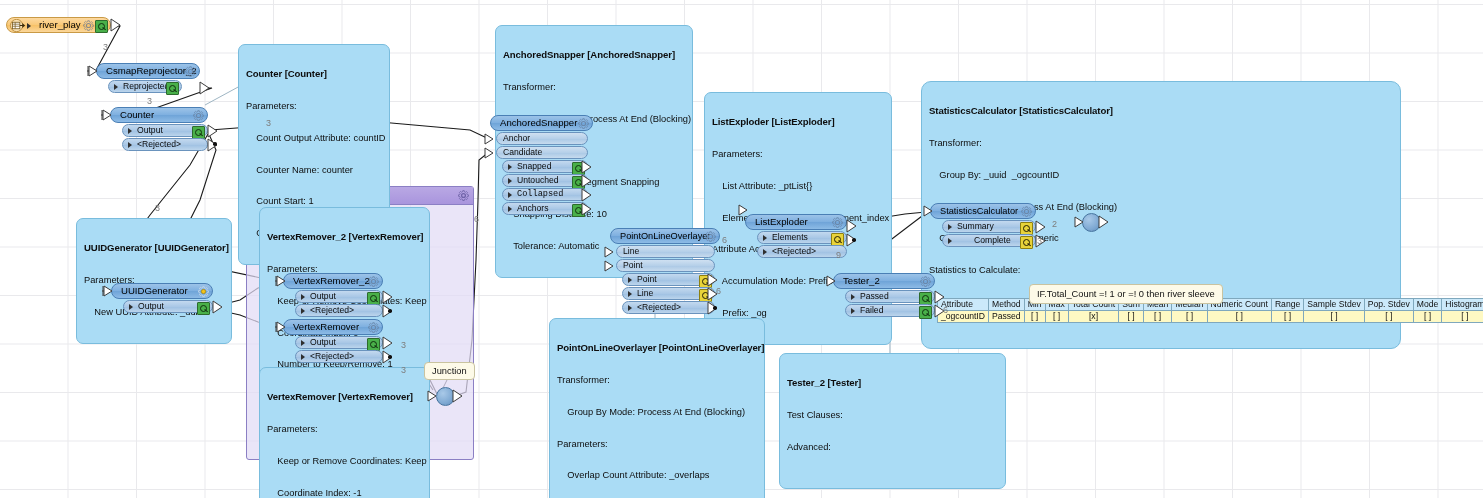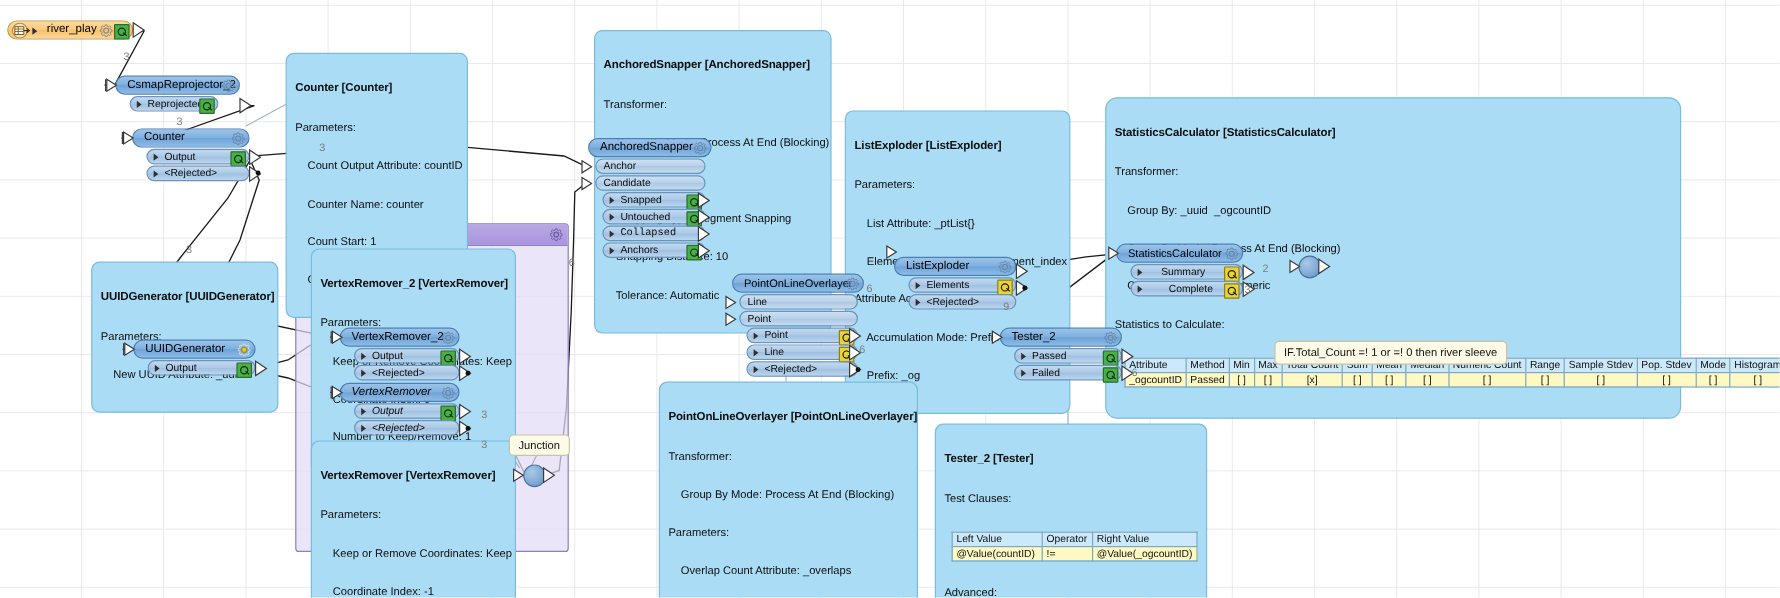--- a/index.html
+++ b/index.html
@@ -334,32 +334,20 @@
     
     
     
     
     
   </div>
 
   <div class="note" style="left:779px;top:353px;width:227px;">
     <span class="t">Tester_2 [Tester]</span>
     <span class="ln">Test Clauses:</span>
-    <table class="ptab" style="margin-left:6px;">
-      <thead><tr>
-        <th style="width:88px">Left Value</th>
-        <th style="width:42px">Operator</th>
-        <th style="width:82px">Right Value</th>
-      </tr></thead>
-      <tbody><tr>
-        <td>@Value(countID)</td>
-        <td>!=</td>
-        <td>@Value(_ogcountID)</td>
-      </tr></tbody>
-    </table>
     <span class="ln">Advanced:</span>
     
   </div>
 
   <div class="node" style="left:6px;top:17px;width:105px;">
     <div class="nhead reader">
       <span class="reader-icon">
         <svg viewBox="0 0 18 14" width="17" height="13">
           <circle cx="8" cy="7" r="6.6" fill="#fbe2b4" stroke="#b98a39" stroke-width="1"></circle>
           <rect x="3.5" y="3.5" width="8" height="7" fill="#fff" stroke="#7a5c20" stroke-width="0.9"></rect>
@@ -504,21 +492,21 @@
       <path d="M3,2 L11,7 L3,12 Z" fill="#ffffff" stroke="#3b3b3b" stroke-width="1"></path>
     </svg>
   <svg style="position:absolute;left:382px;top:290px;width:12px;height:14px;">
       <path d="M1,1 L10,7 L1,13 Z" fill="#ffffff" stroke="#3b3b3b" stroke-width="1"></path>
     </svg>
   <svg style="position:absolute;left:382px;top:304px;width:12px;height:14px;">
       <path d="M1,1 L10,7 L1,13 Z" fill="#ffffff" stroke="#3b3b3b" stroke-width="1"></path>
     </svg>
   <span class="dot" style="left:388px;top:309px;"></span>
 
-  <div class="node" style="left:283px;top:319px;width:100px;font-style:italic;">
+  <div class="node" style="left:283px;top:319px;width:100px;">
     <div class="nhead">
       <span>VertexRemover</span>
       <span class="gear">
         <svg viewBox="0 0 12 12" width="11" height="11">
             <circle cx="6" cy="6" r="2.3" fill="none" stroke="#6a88ab" stroke-width="1.1"></circle>
             <path d="M5.2 0.8h1.6l.2 1.3 1.2.5 1.1-.8 1.1 1.1-.8 1.1.5 1.2 1.3.2v1.6l-1.3.2-.5 1.2.8 1.1-1.1 1.1-1.1-.8-1.2.5-.2 1.3H5.2l-.2-1.3-1.2-.5-1.1.8L1.6 9.2l.8-1.1-.5-1.2-1.3-.2V5.1l1.3-.2.5-1.2-.8-1.1 1.1-1.1 1.1.8 1.2-.5z" fill="none" stroke="#6a88ab" stroke-width="0.9"></path>
           </svg>
       </span>
     </div>
     <div class="port" style="margin-left:12px;width:88px;">
@@ -712,21 +700,21 @@
   <div class="node" style="left:930px;top:203px;width:106px;">
     <div class="nhead" style="font-size:9.2px;">
       <span>StatisticsCalculator</span>
       <span class="gear">
         <svg viewBox="0 0 12 12" width="11" height="11">
             <circle cx="6" cy="6" r="2.3" fill="none" stroke="#6a88ab" stroke-width="1.1"></circle>
             <path d="M5.2 0.8h1.6l.2 1.3 1.2.5 1.1-.8 1.1 1.1-.8 1.1.5 1.2 1.3.2v1.6l-1.3.2-.5 1.2.8 1.1-1.1 1.1-1.1-.8-1.2.5-.2 1.3H5.2l-.2-1.3-1.2-.5-1.1.8L1.6 9.2l.8-1.1-.5-1.2-1.3-.2V5.1l1.3-.2.5-1.2-.8-1.1 1.1-1.1 1.1.8 1.2-.5z" fill="none" stroke="#6a88ab" stroke-width="0.9"></path>
           </svg>
       </span>
     </div>
-    <div class="port" style="margin-left:12px;width:94px;text-align:center;">
+    <div class="port" style="margin-left:12px;width:94px;">
       <span class="tri"></span>
       <span>Summary</span>
       <span class="mag yel">
           <span class="glass"></span>
           <span class="hand"></span>
         </span>
     </div>
     <div class="port" style="margin-left:12px;width:94px;padding-left:31px;">
       <span class="tri"></span>
       <span>Complete</span>
@@ -784,21 +772,21 @@
   <svg style="position:absolute;left:824px;top:274px;width:12px;height:14px;">
       <path d="M3,2 L11,7 L3,12 Z" fill="#ffffff" stroke="#3b3b3b" stroke-width="1"></path>
     </svg>
   <svg style="position:absolute;left:934px;top:290px;width:12px;height:14px;">
       <path d="M1,1 L10,7 L1,13 Z" fill="#ffffff" stroke="#3b3b3b" stroke-width="1"></path>
     </svg>
   <svg style="position:absolute;left:934px;top:304px;width:12px;height:14px;">
       <path d="M1,1 L10,7 L1,13 Z" fill="#ffffff" stroke="#3b3b3b" stroke-width="1"></path>
     </svg>
 
-  <div class="sticky" style="left:1062px;top:284px;">
+  <div class="sticky" style="left:1029px;top:284px;">
     <span>IF.Total_Count =! 1 or =! 0 then river sleeve</span>
   </div>
 
   <span class="cnt" style="left:103px;top:42px;">3</span>
   <span class="cnt" style="left:147px;top:96px;">3</span>
   <span class="cnt" style="left:266px;top:118px;">3</span>
   <span class="cnt" style="left:155px;top:203px;">3</span>
   <span class="cnt" style="left:722px;top:235px;">6</span>
   <span class="cnt" style="left:716px;top:286px;">6</span>
   <span class="cnt" style="left:836px;top:250px;">9</span>

